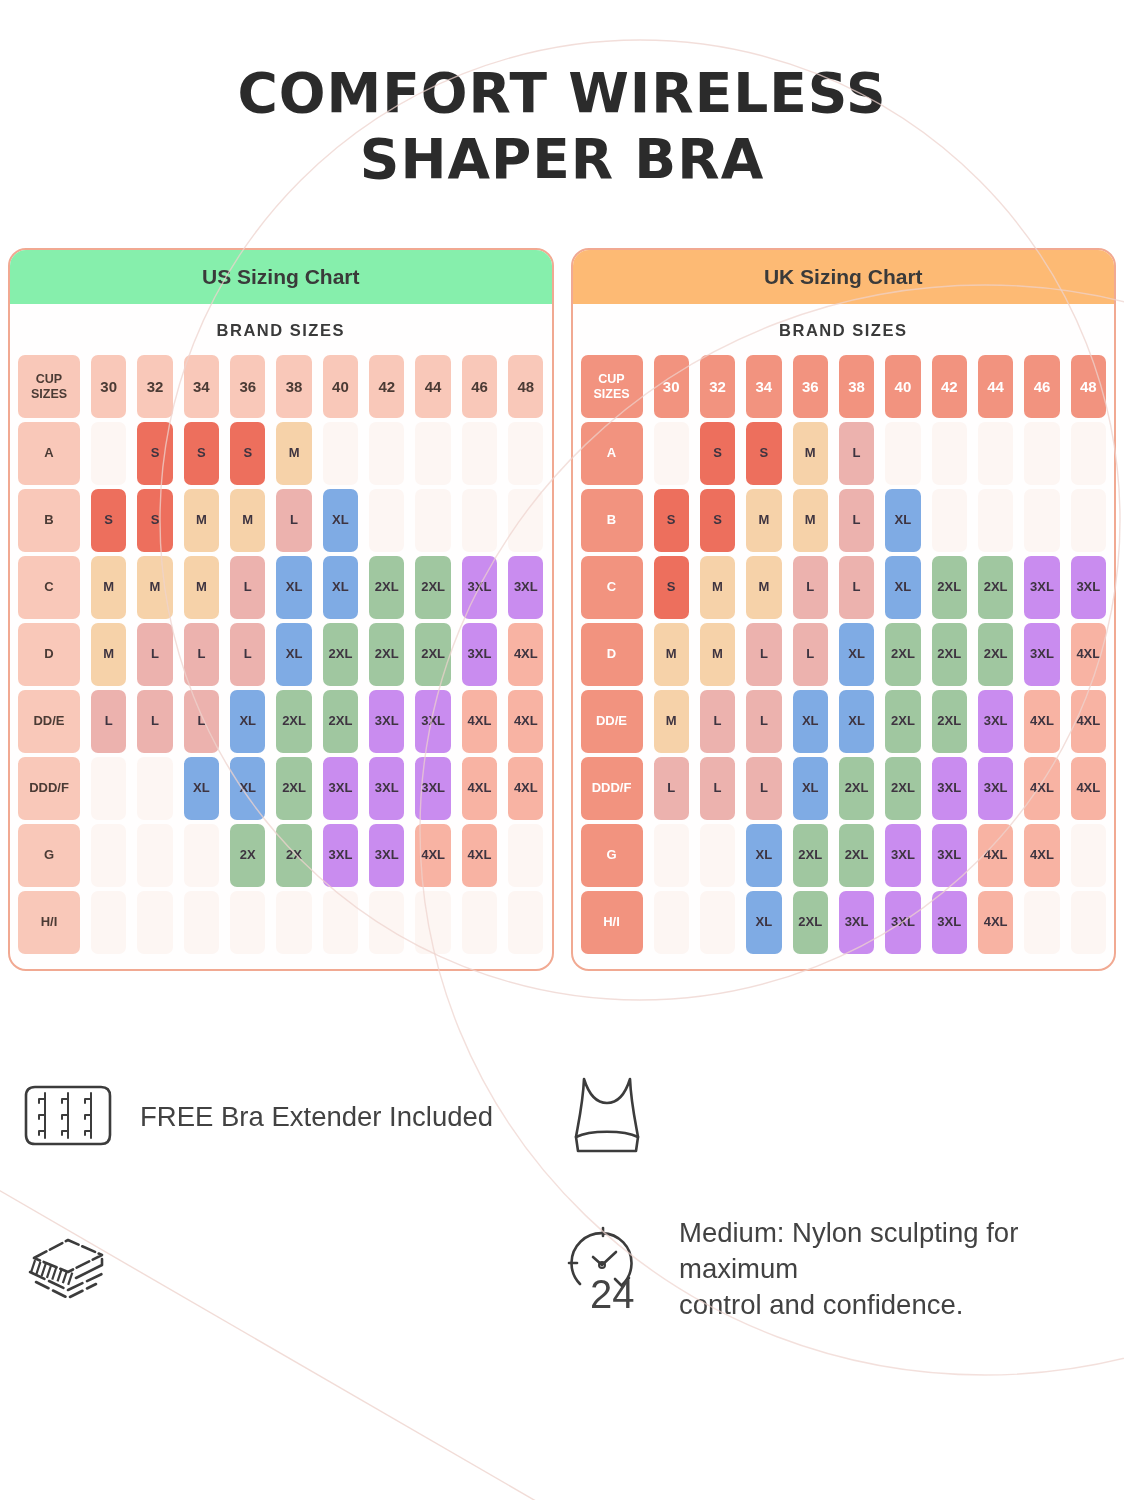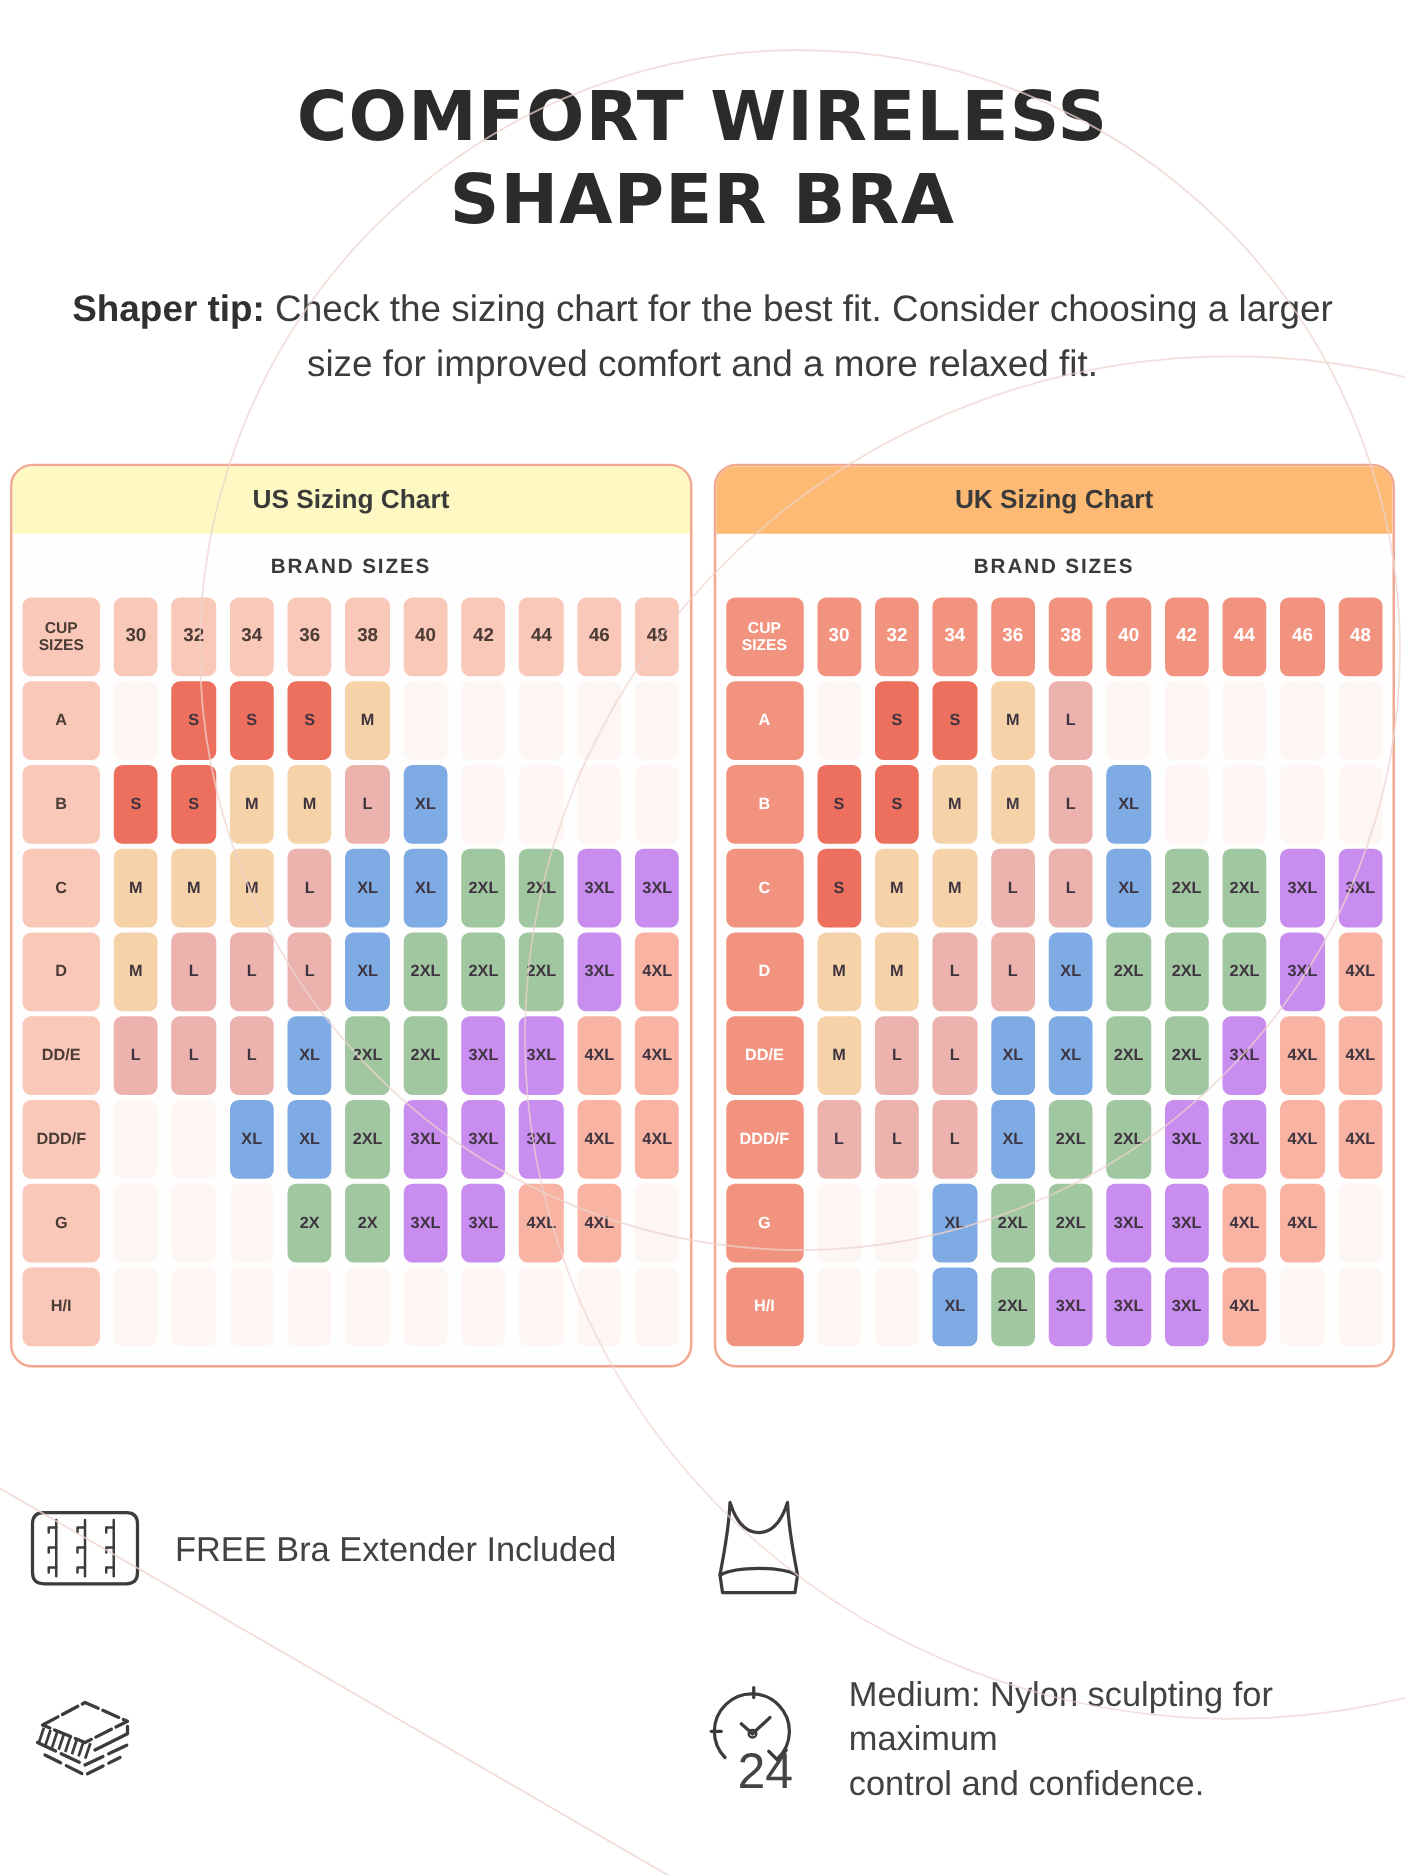--- a/index.html
+++ b/index.html
@@ -24,21 +24,21 @@
 
   .charts{display:flex;gap:17px;padding:0 8px;margin-top:56px;}
   .card{
     flex:1;border:2px solid #f1a992;border-radius:18px;background:#fffefe;
     overflow:hidden;
   }
   .card-head{
     height:54px;display:flex;align-items:center;justify-content:center;
     font-weight:bold;font-size:21px;color:#3a3a3a;
   }
-  .card-head.us{background:#fef9c3;}
+  .card-head.us{background:#86efac;}
   .card-head.uk{background:#fdba74;}
   .card-body{padding:0 8px 15px;}
   .brand-label{
     margin-top:17px;text-align:center;font-weight:bold;font-size:16.5px;
     letter-spacing:1.5px;color:#3a3a3a;
   }
   .grid{
     display:grid;grid-template-columns:62px repeat(10,1fr);
     grid-auto-rows:63px;gap:4px 11px;margin-top:15px;
   }
@@ -70,24 +70,20 @@
   <circle cx="640" cy="520" r="480" stroke="#eed3cd" stroke-width="1.4" fill="none" opacity="0.75"></circle>
   <ellipse cx="985" cy="830" rx="565" ry="545" stroke="#eed3cd" stroke-width="1.4" fill="none" opacity="0.7"></ellipse>
   <path d="M-10 1185 L560 1515" stroke="#eed3cd" stroke-width="1.4" fill="none" opacity="0.8"></path>
 </svg>
 
 <div class="content">
 
   <div class="title pre">COMFORT WIRELESS
 SHAPER BRA</div>
 
-  <div class="tip">
-    <b>Shaper tip:</b>
-    <span>Check the sizing chart for the best fit. Consider choosing a larger size for improved comfort and a more relaxed fit.</span>
-  </div>
 
   <div class="charts">
 
     <div class="card">
       <div class="card-head us">US Sizing Chart</div>
       <div class="card-body">
         <div class="brand-label">BRAND SIZES</div>
         <div class="grid">
             <div class="cell corner hdr-light">CUP SIZES</div>
             <div class="cell band hdr-light">30</div>

